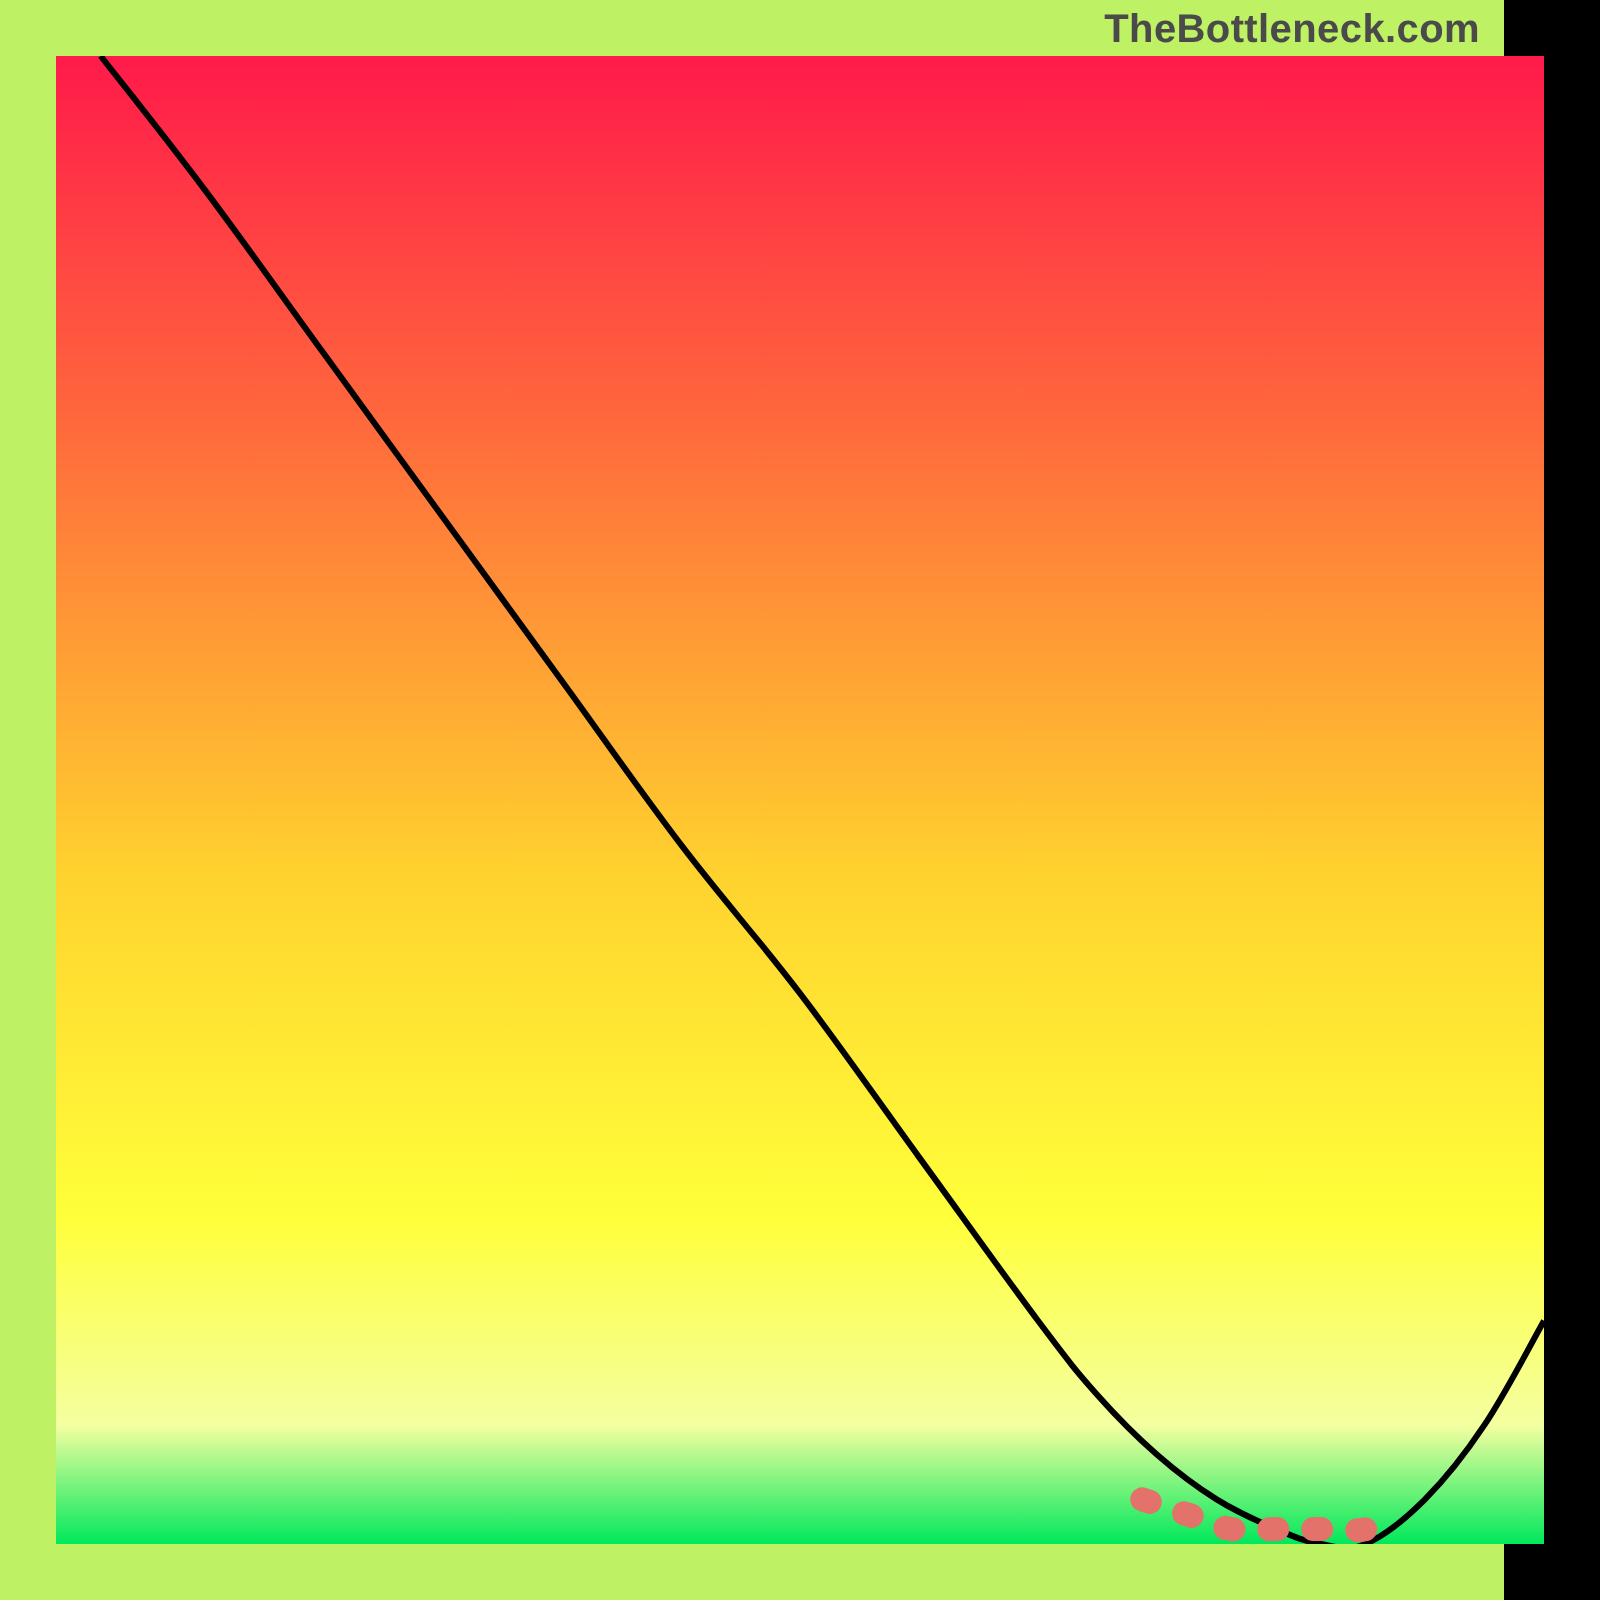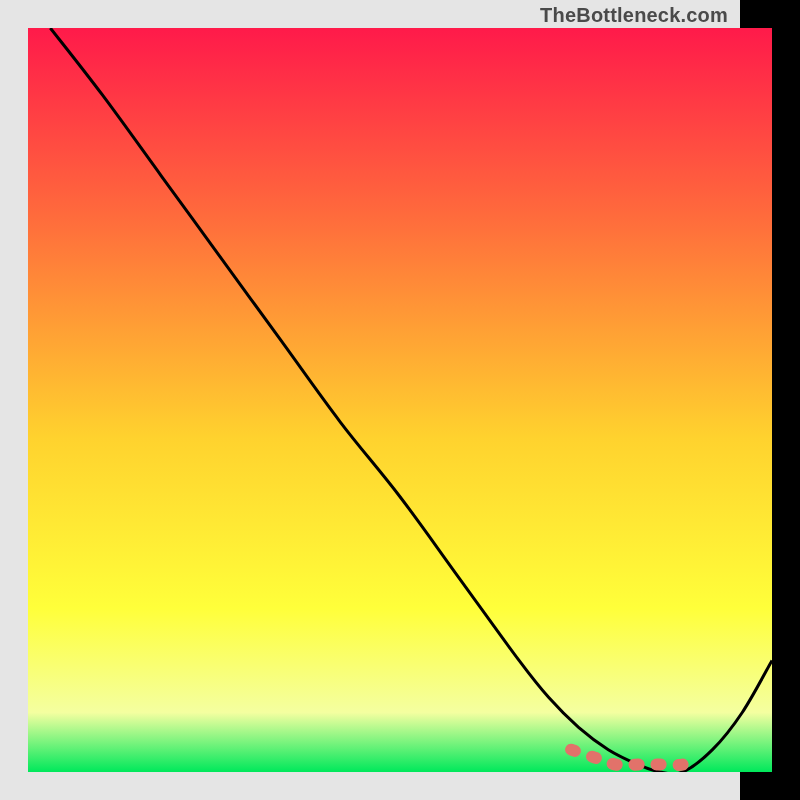--- a/index.html
+++ b/index.html
@@ -8,21 +8,22 @@
     width: 800px;
     height: 800px;
     background: #000;
     overflow: hidden;
     font-family: Arial, Helvetica, sans-serif;
   }
   .frame {
     position: relative;
     width: 740px;
     height: 800px;
-    background: #e5e5e5;
+    background: #bef264;
+    padding-left: 12px;
   }
   .watermark {
     position: absolute;
     top: 4px;
     right: 12px;
     color: #4a4a4a;
     font-size: 20px;
     font-weight: 600;
     letter-spacing: 0.2px;
     z-index: 5;

